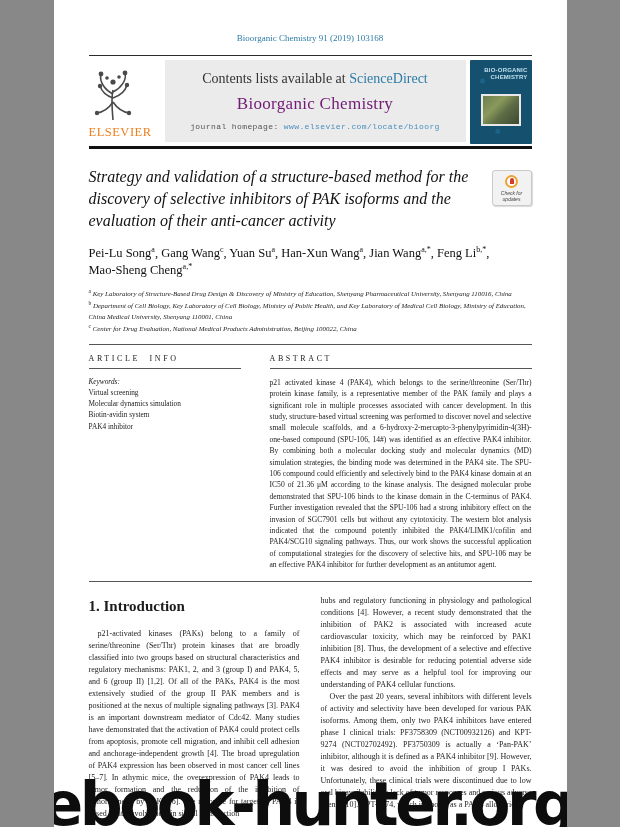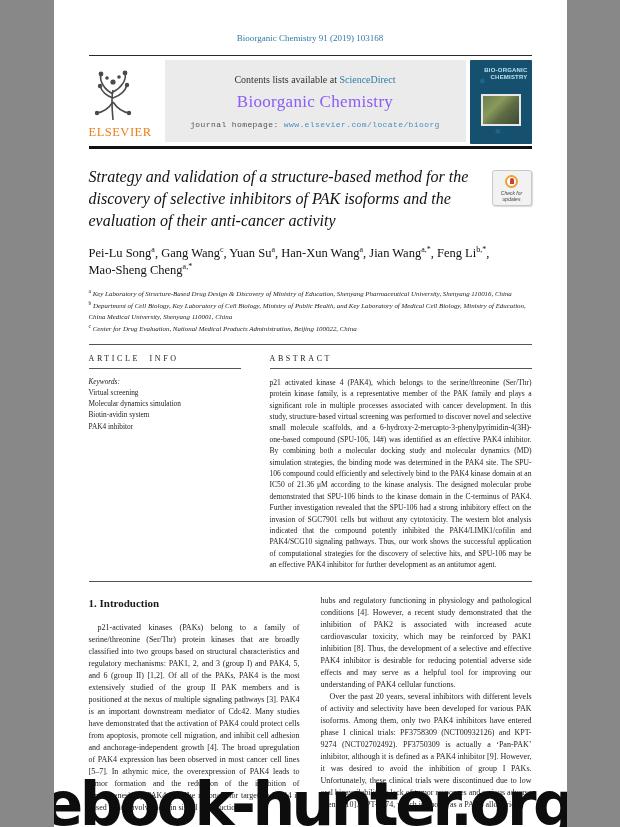--- a/index.html
+++ b/index.html
@@ -17,23 +17,23 @@
   
   .mast-rule-top { border-top:1.2px solid #2b2b2b; margin-top:12px; }
   .masthead { display:flex; align-items:stretch; height:88px; padding-top:2px; }
   .logo-col { width:74px; display:flex; flex-direction:column; align-items:flex-start; justify-content:flex-end; padding-bottom:4px; }
   .logo-col svg { display:block; }
   .elsevier-word { color:#ef7f1a; font-size:12.5px; letter-spacing:0.5px; margin-top:1px; font-family:"Liberation Serif",serif; }
   .gray-banner {
     flex:1; background:#ebebeb; margin:2px 4px 2px 2px;
     display:flex; flex-direction:column; align-items:center; justify-content:center;
   }
-  .contents-line { font-size:10px; color:#333; }
+  .contents-line { font-size:14px; color:#333; }
   .contents-line a { color:#2e7ca6; text-decoration:none; }
-  .mast-title { font-size:17px; margin:7px 0 8px 0; letter-spacing:0.3px; color:#8b5cf6; }
+  .mast-title { font-size:17px; margin:7px 0 8px 0; letter-spacing:0.3px; color:#701a75; }
   .homepage-line { font-family:Liberation Mono, monospace; font-size:8px; color:#555; letter-spacing:0.4px; }
   .homepage-line a { color:#4a90bf; text-decoration:none; }
   .cover-col { width:62px; padding:2px 0; }
   .cover {
     width:62px; height:84px; background:#15506e; border-radius:1px;
     position:relative; overflow:hidden;
     background-image:radial-gradient(circle at 20% 25%, #1d6287 0 2px, transparent 3px),
       radial-gradient(circle at 70% 60%, #1d6287 0 2px, transparent 3px),
       radial-gradient(circle at 45% 85%, #1d6287 0 2px, transparent 3px);
   }
@@ -66,21 +66,21 @@
   .abs-col { margin-left:29px; flex:1; }
   .sec-heading { font-size:8px; letter-spacing:2.6px; word-spacing:5px; color:#222; }
   .heading-rule { border-top:1px solid #555; margin:5px 0 8px 0; }
   .kw-label { font-size:7.3px; font-style:italic; margin-bottom:1px; }
   .kw-item { font-size:7.3px; line-height:1.55; }
   .abstract-text { font-size:7.6px; line-height:1.5; text-align:justify; color:#1c1c1c; }
 
   
   .body-section { display:flex; gap:21px; margin-top:13px; }
   .body-col { width:264.5px; font-size:8px; line-height:1.5; text-align:justify; color:#1c1c1c; }
-  .intro-heading { font-weight:bold; font-size:11px; margin-bottom:11px; }
+  .intro-heading { font-weight:bold; font-size:15px; margin-bottom:11px; }
   .indent { text-indent:9px; }
   .body-col p + p { margin-top:0; }
 
   
   .footnote { margin-top:14px;margin-left:38px; }
   .footnote-rule { width:55px; border-top:1px solid #555; margin-bottom:3px; }
   .fn-line { font-size:7.4px; line-height:1.5; }
   .fn-line .em { font-style:italic; }
   .fn-line a { color:#2e7ca6; text-decoration:none; }
   .doi-line { margin-top:25px; font-size:13px;font-style:italic; }

